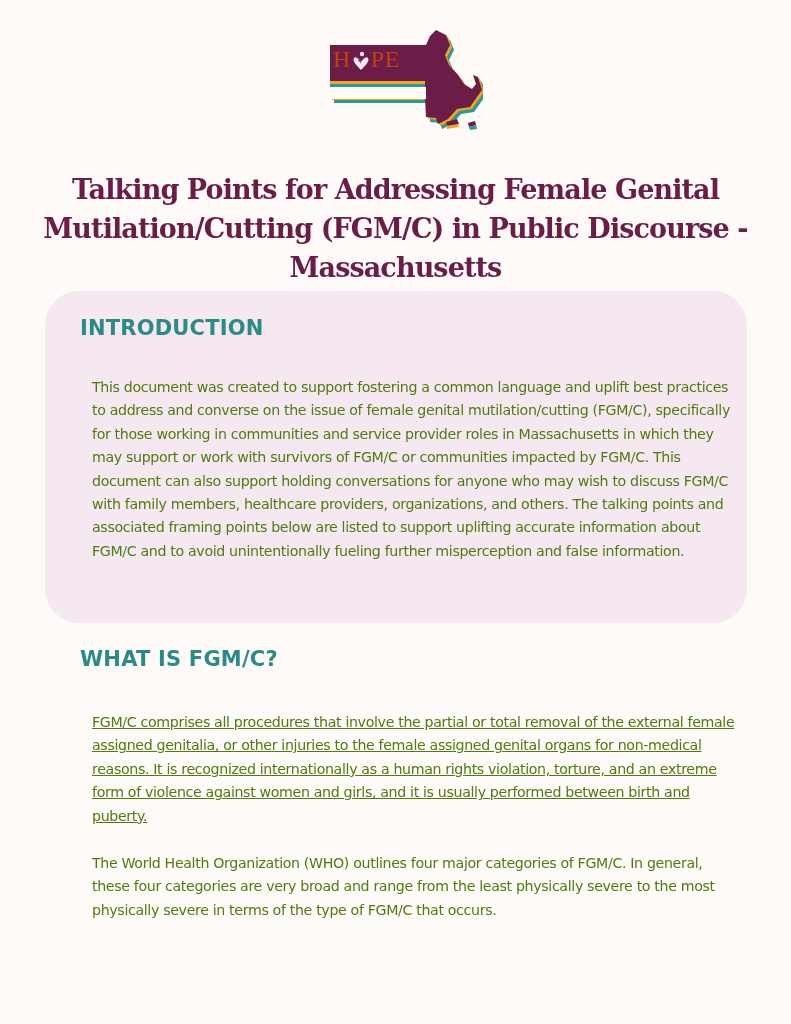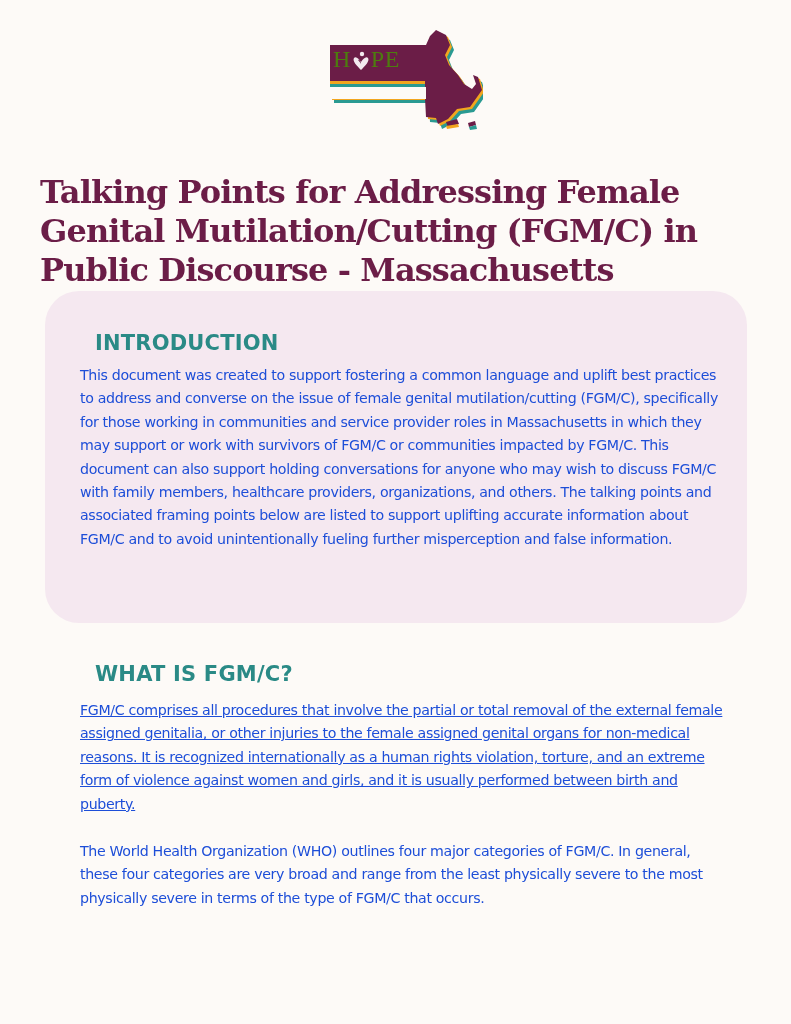--- a/index.html
+++ b/index.html
@@ -26,21 +26,21 @@
       position: absolute;
       left: 0;
       top: 0;
     }
     .logo-wordmark {
       position: absolute;
       left: 15px;
       top: 18px;
       font-family: "Liberation Serif", "DejaVu Serif", serif;
       font-size: 24px;
-      color: #4d7c0f;
+      color: #c2410c;
       letter-spacing: 0.5px;
     }
     .logo-tagline {
       position: absolute;
       left: 14px;
       top: 86px;
       width: 110px;
       text-align: center;
       font-size: 8.5px;
       font-weight: bold;
@@ -48,53 +48,54 @@
       color: #6b1d47;
     }
     .logo-tagline .hl {
       color: #2a8a86;
     }
     .title {
       position: absolute;
       left: 40px;
       top: 152px;
       width: 711px;
+      text-align: center;
       font-family: "DejaVu Serif", "Liberation Serif", serif;
       font-weight: bold;
-      font-size: 32px;
+      font-size: 27px;
       line-height: 39px;
       color: #6b1d47;
       letter-spacing: -0.9px;
     }
     .intro-box {
       position: absolute;
       left: 45px;
       top: 291px;
       width: 702px;
       height: 332px;
       background: #f5e8f0;
       border-radius: 34px;
     }
     .section-heading {
       position: absolute;
       font-family: "DejaVu Sans", "Liberation Sans", sans-serif;
       font-weight: bold;
       font-size: 21px;
       color: #2a8a86;
       letter-spacing: 0.2px;
-      margin: 15px;
+      margin: 0;
     }
     .body-text {
       position: absolute;
       font-family: "DejaVu Sans", "Liberation Sans", sans-serif;
       font-size: 14.2px;
       line-height: 23.4px;
-      color: #1d4ed8;
+      color: #4d7c0f;
       letter-spacing: -0.35px;
-      margin: 0;
+      margin: 12px;
     }
     #intro-heading { left: 80px; top: 316px; }
     #intro-text { left: 80px; top: 364px; width: 650px; }
     #what-heading { left: 80px; top: 647px; }
     #what-text-1 { left: 80px; top: 699px; width: 650px; text-decoration: underline; }
     #what-text-2 { left: 80px; top: 840px; width: 650px; }
   </style>
 </head>
 <body>
 

